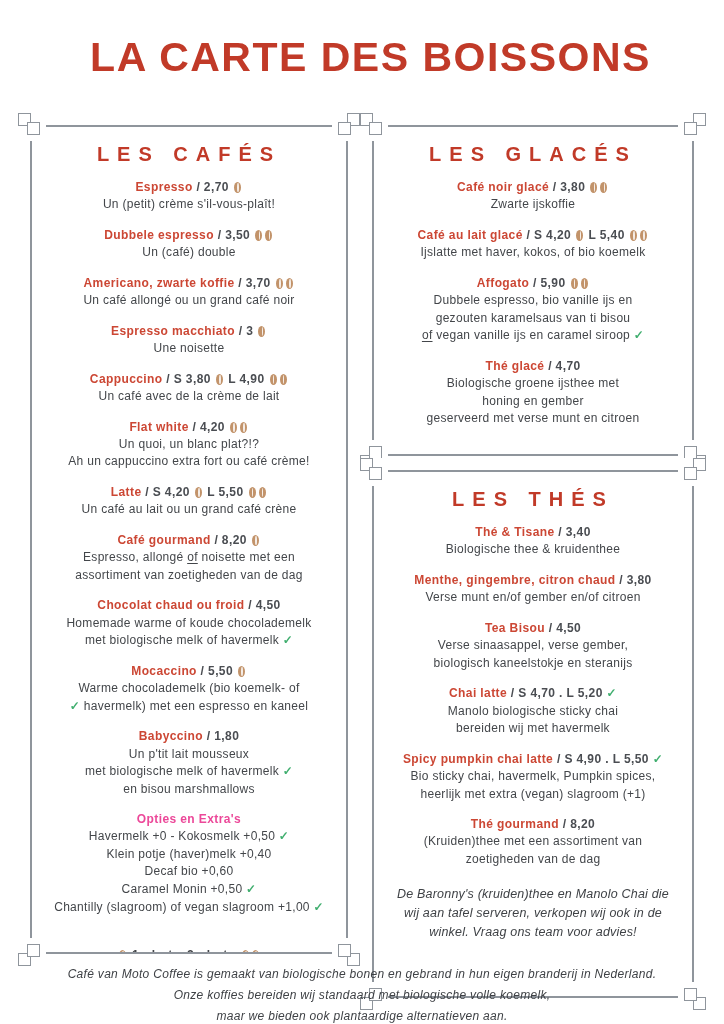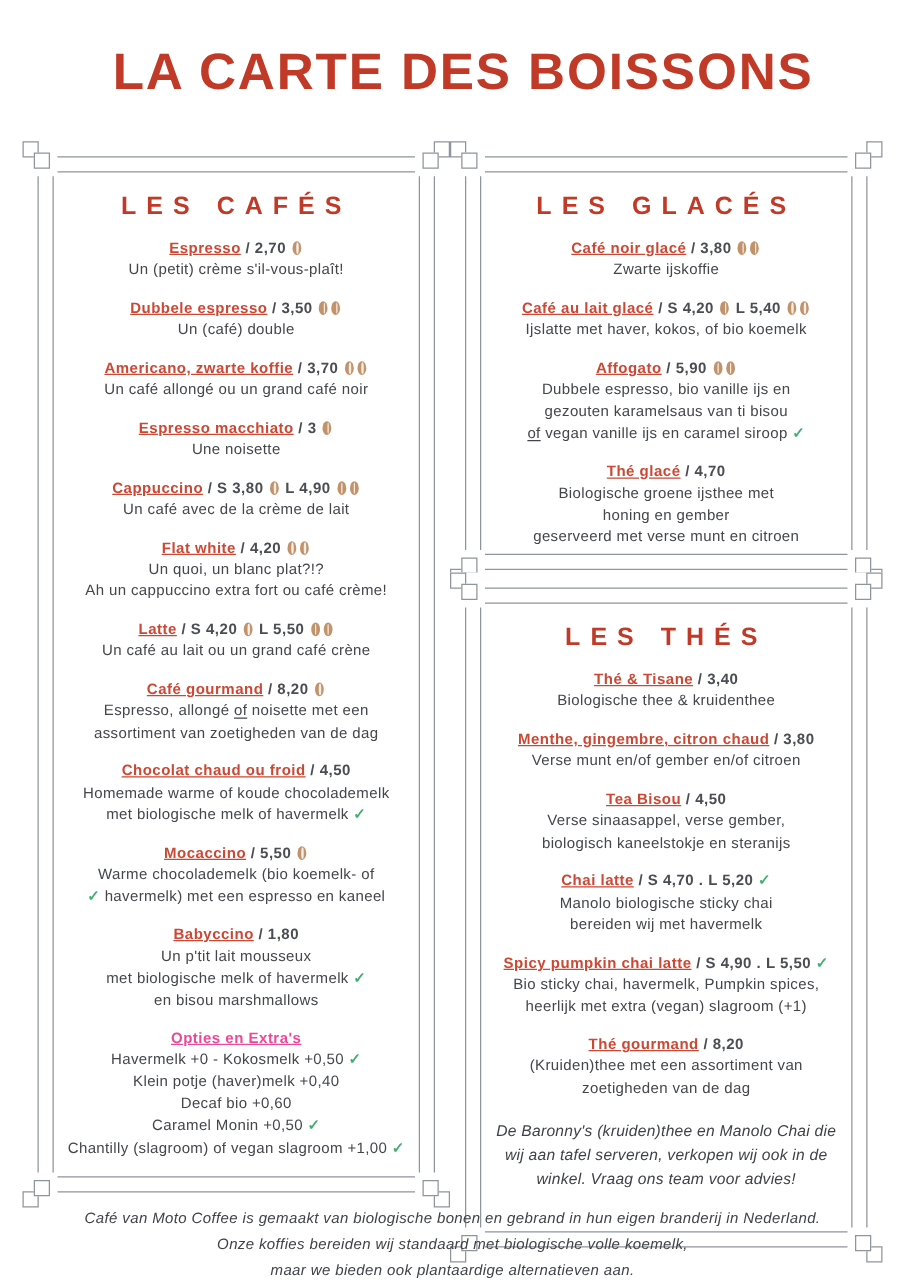--- a/index.html
+++ b/index.html
@@ -4,21 +4,21 @@
 <style>
   html,body{margin:0;padding:0;background:#ffffff;}
   *{box-sizing:border-box;}
   .page{position:relative;width:724px;height:1024px;background:#fff;overflow:hidden;
         font-family:"Liberation Sans", sans-serif;color:#43464a;}
 
   .title{position:absolute;top:34px;left:17px;right:0;margin:0;text-align:center;
          color:#c13a28;font-size:41px;font-weight:700;letter-spacing:1.5px;}
 
   
-  .box{position:absolute;border:1.5px solid #8f959c;padding:11px;background:#fff;}
+  .box{position:absolute;border:1.5px solid #8f959c;padding:0;background:#fff;}
   .box-inner{border:1.5px solid #8f959c;width:100%;height:100%;padding:6px 4px;overflow:hidden;}
   .box-cafes{left:30px;top:125px;width:318px;height:829px;}
   .box-glaces{left:372px;top:125px;width:322px;height:331px;}
   .box-thes{left:372px;top:470px;width:322px;height:528px;}
 
   
   .corner{position:absolute;width:28px;height:28px;background:#fff;}
   .corner .sq{position:absolute;width:13px;height:13px;border:1.5px solid #8f959c;background:#fff;}
   .corner .sq.a{left:0;top:0;}
   .corner .sq.b{left:9px;top:9px;}
@@ -26,21 +26,21 @@
   .corner.tr{right:-13px;top:-13px;transform:scaleX(-1);}
   .corner.bl{left:-13px;bottom:-13px;transform:scaleY(-1);}
   .corner.br{right:-13px;bottom:-13px;transform:scale(-1,-1);}
 
   .section-title{margin:10px 0 2px;text-align:center;color:#c13a28;
                  font-size:20px;font-weight:700;letter-spacing:8px;}
 
   .items{text-align:center;}
   .menu-item{margin-top:13px;}
   .item-head{font-size:12px;font-weight:700;letter-spacing:0.4px;white-space:nowrap;line-height:1.45;}
-  .item-name{color:#cc4734;text-decoration:underline;}
+  .item-name{color:#cc4734;}
   .item-name.dark{color:#ec4899;}
   .item-price{color:#4a4d52;}
   .desc-line{font-size:12px;letter-spacing:0.3px;color:#43464a;line-height:1.46;white-space:nowrap;}
 
   .bean{display:inline-block;position:relative;width:7px;height:11px;margin:0 1.5px;
         background:#c2936a;border-radius:50%;vertical-align:middle;}
   .bean::after{content:"";position:absolute;left:46%;top:1px;bottom:1px;width:1.5px;
         background:rgba(255,255,255,.85);border-radius:50%;}
   .check{color:#3fae6e;font-weight:700;}
   u{text-underline-offset:2px;}

